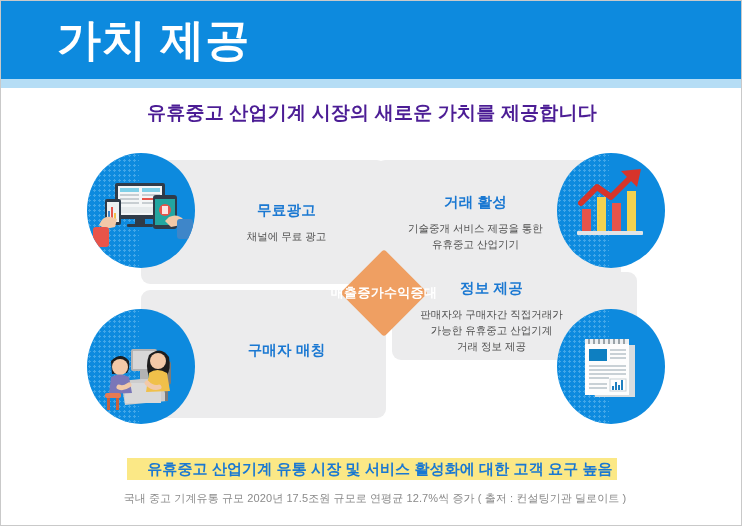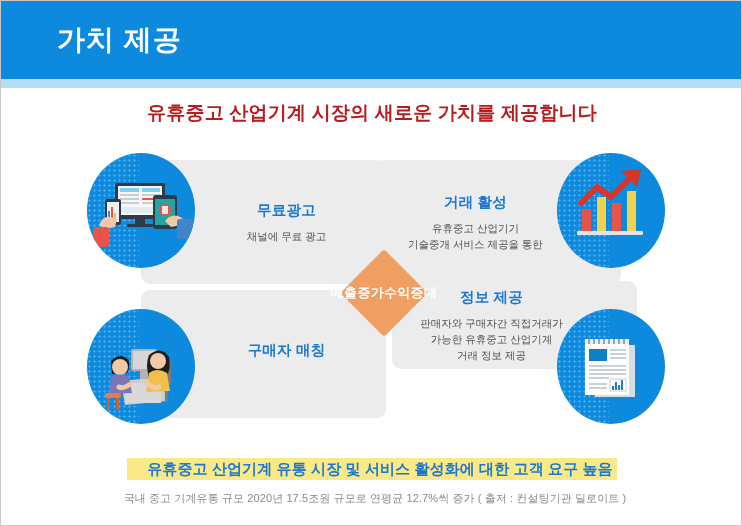--- a/index.html
+++ b/index.html
@@ -23,21 +23,21 @@
   
   .header-band {
     position: absolute;
     left: 0; top: 0;
     width: 742px; height: 78px;
     background: #0d8ade;
   }
   .header-title {
     position: absolute;
     left: 56px; top: 13px;
-    font-size: 28px;
+    font-size: 44px;
     font-weight: 700;
     color: #ffffff;
     letter-spacing: 1px;
     line-height: 52px;
     white-space: nowrap;
   }
   .header-underband {
     position: absolute;
     left: 0; top: 78px;
     width: 742px; height: 9px;
@@ -45,34 +45,34 @@
   }
 
   
   .subtitle {
     position: absolute;
     left: 0; top: 99px;
     width: 742px;
     text-align: center;
     font-size: 19px;
     font-weight: 700;
-    color: #b91c1c;
+    color: #4c1d95;
     letter-spacing: 0.2px;
   }
 
   
   .card {
     position: absolute;
     background: #ececed;
     border-radius: 9px;
   }
   .card-tl { left: 140px; top: 159px; width: 245px; height: 124px; }
   .card-tr { left: 375px; top: 159px; width: 245px; height: 124px; }
   .card-bl { left: 140px; top: 289px; width: 245px; height: 128px; text-decoration: underline; }
-  .card-br { left: 391px; top: 280px; width: 245px; height: 88px; }
+  .card-br { left: 391px; top: 271px; width: 245px; height: 88px; }
 
   .card-inner {
     position: absolute;
     top: 0; height: 100%;
     display: flex;
     flex-direction: column;
     align-items: center;
     justify-content: center;
   }
   
@@ -188,22 +188,22 @@
       <div class="card-body">
         <div>채널에 무료 광고</div>
       </div>
     </div>
   </div>
 
   <div class="card card-tr">
     <div class="card-inner">
       <div class="card-title">거래 활성</div>
       <div class="card-body">
+        <div>기술중개 서비스 제공을 통한</div>
         <div>유휴중고 산업기기</div>
-        <div>기술중개 서비스 제공을 통한</div>
       </div>
     </div>
   </div>
 
   <div class="card card-bl">
     <div class="card-inner">
       <div class="card-title">구매자 매칭</div>
     </div>
   </div>
 

